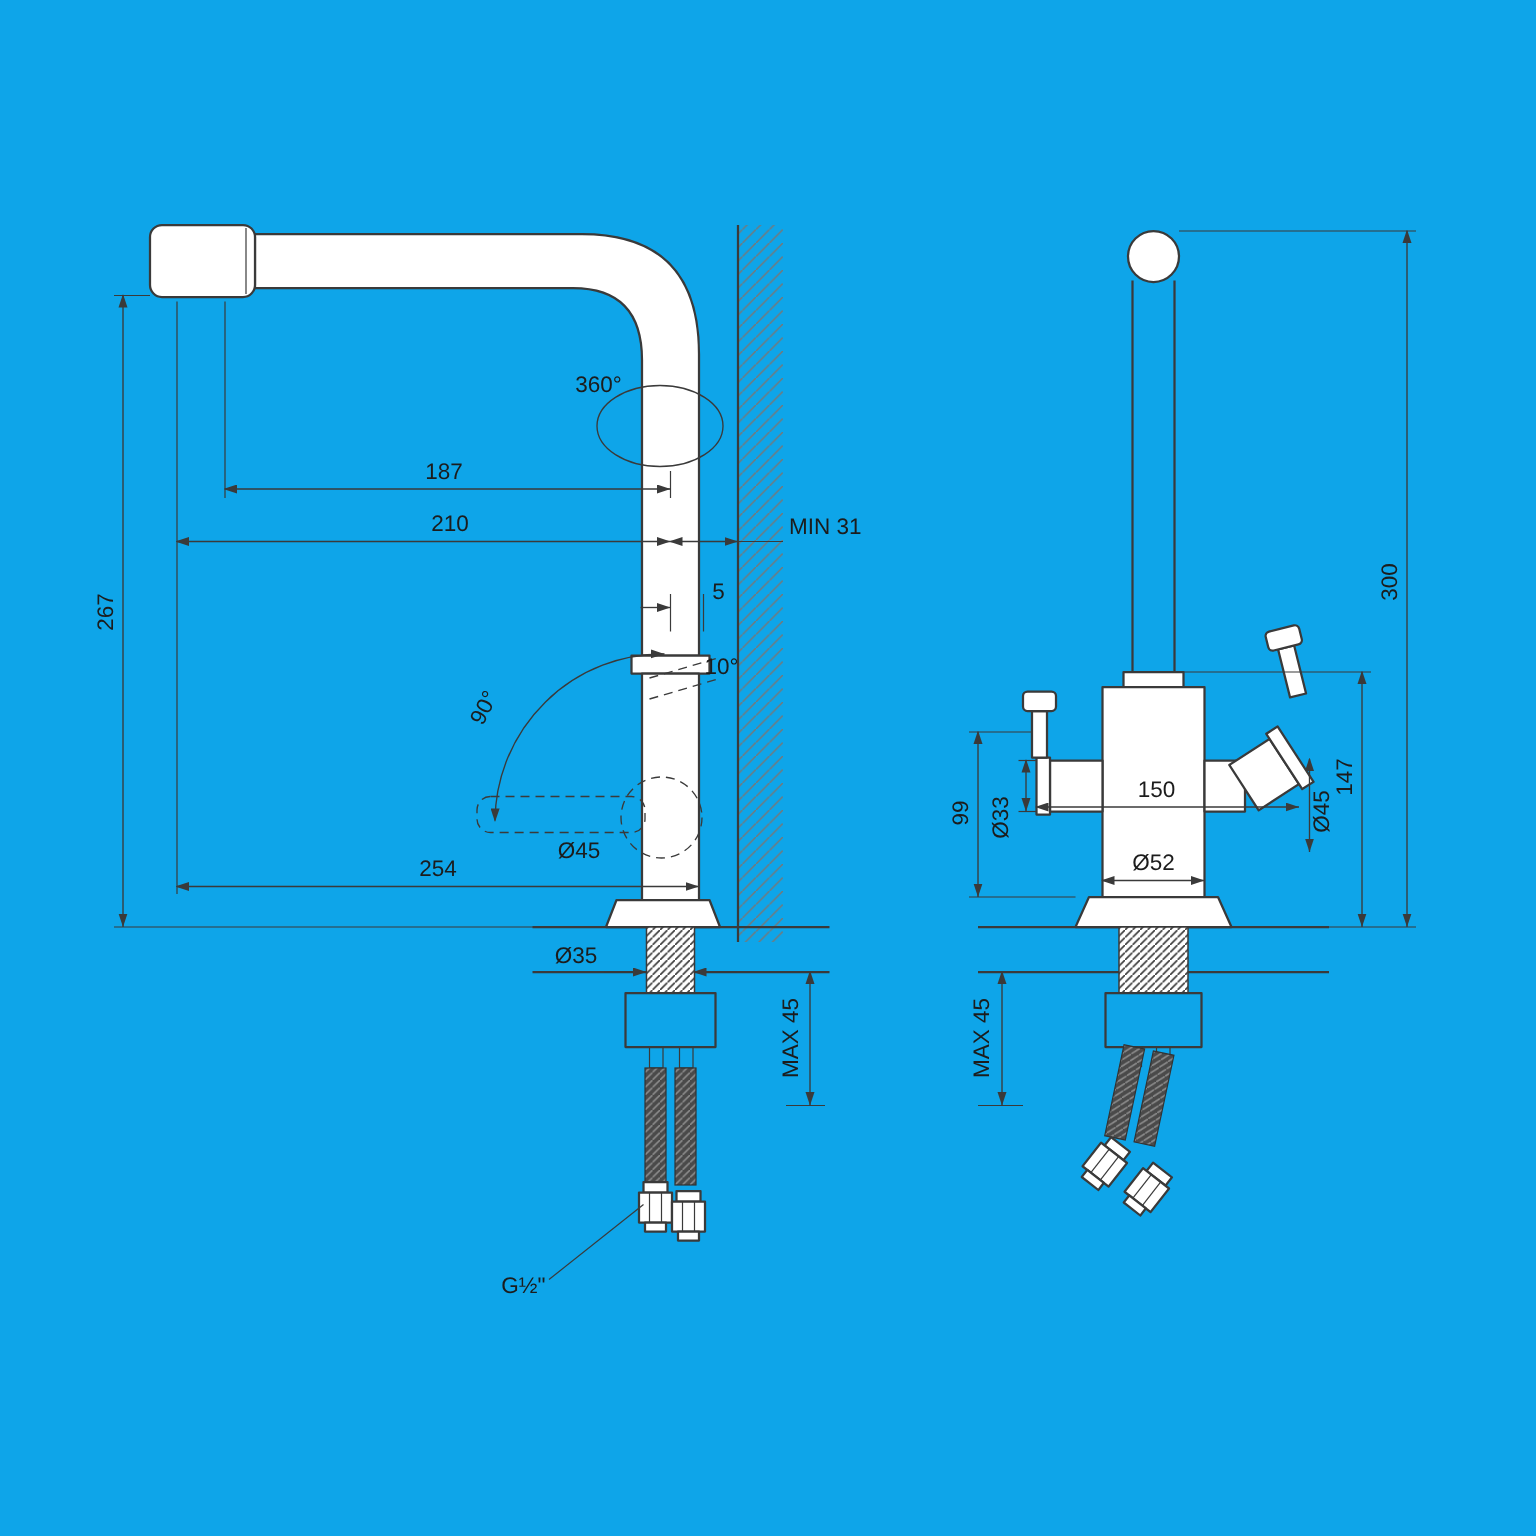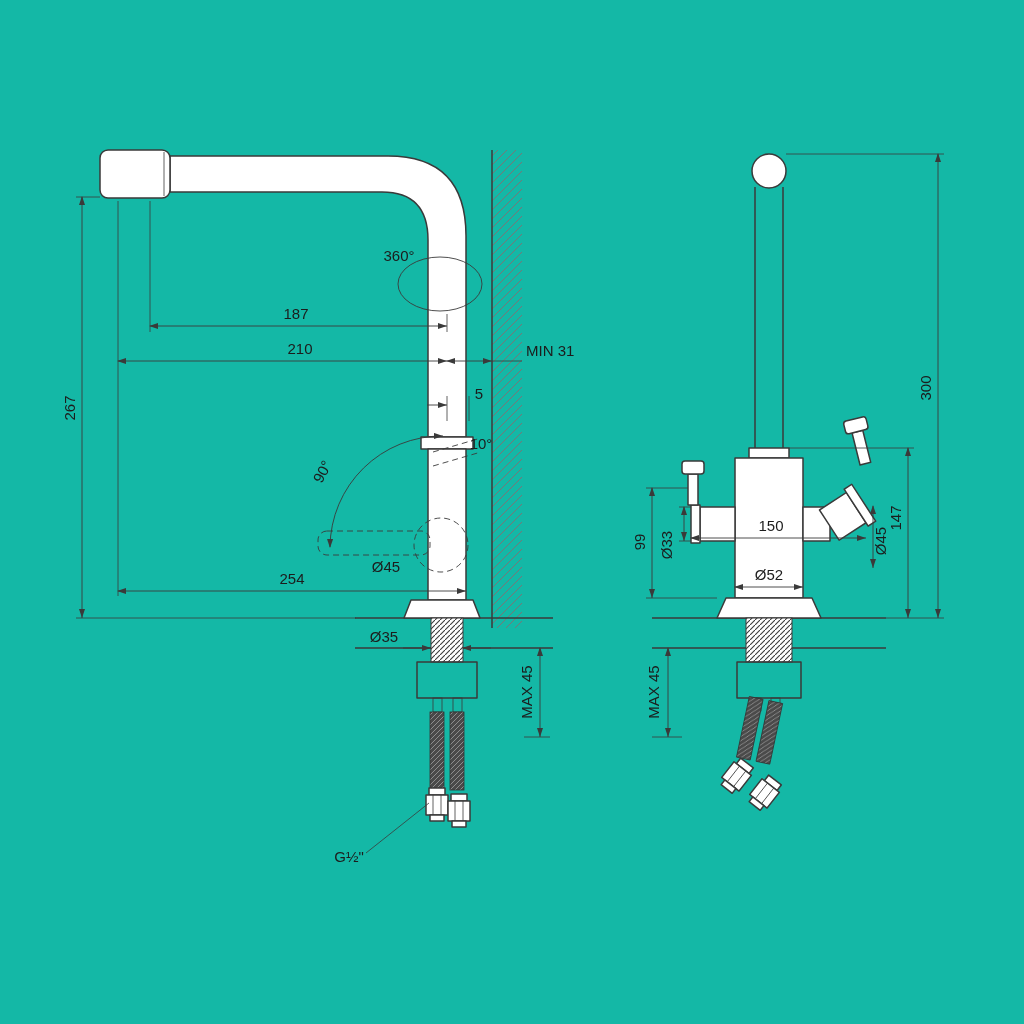--- a/index.html
+++ b/index.html
@@ -1,16 +1,16 @@
 <!DOCTYPE html>
 <html><head>
 <meta charset="utf-8">
 <style>
   html,body{margin:0;padding:0;background:#ffffff;}
-  .page{width:1024px;height:1024px;background:#14b8a6;position:relative;overflow:hidden;}
+  .page{width:1024px;height:1024px;background:#0ea5e9;position:relative;overflow:hidden;}
   svg text{font-family:"Liberation Sans",sans-serif;font-size:15px;fill:#1c1c1c;text-anchor:middle;}
   svg text.ta-s{text-anchor:start;}
   .ln{stroke:#3a3a3a;stroke-width:1.5;fill:none;stroke-linejoin:round;}
   .fw{fill:#ffffff;}
   .dim{stroke:#3a3a3a;stroke-width:0.9;fill:none;}
   .thn{stroke:#3a3a3a;stroke-width:0.8;fill:none;}
   .dsh{stroke-dasharray:6 4;}
 </style>
 </head>
 <body>

